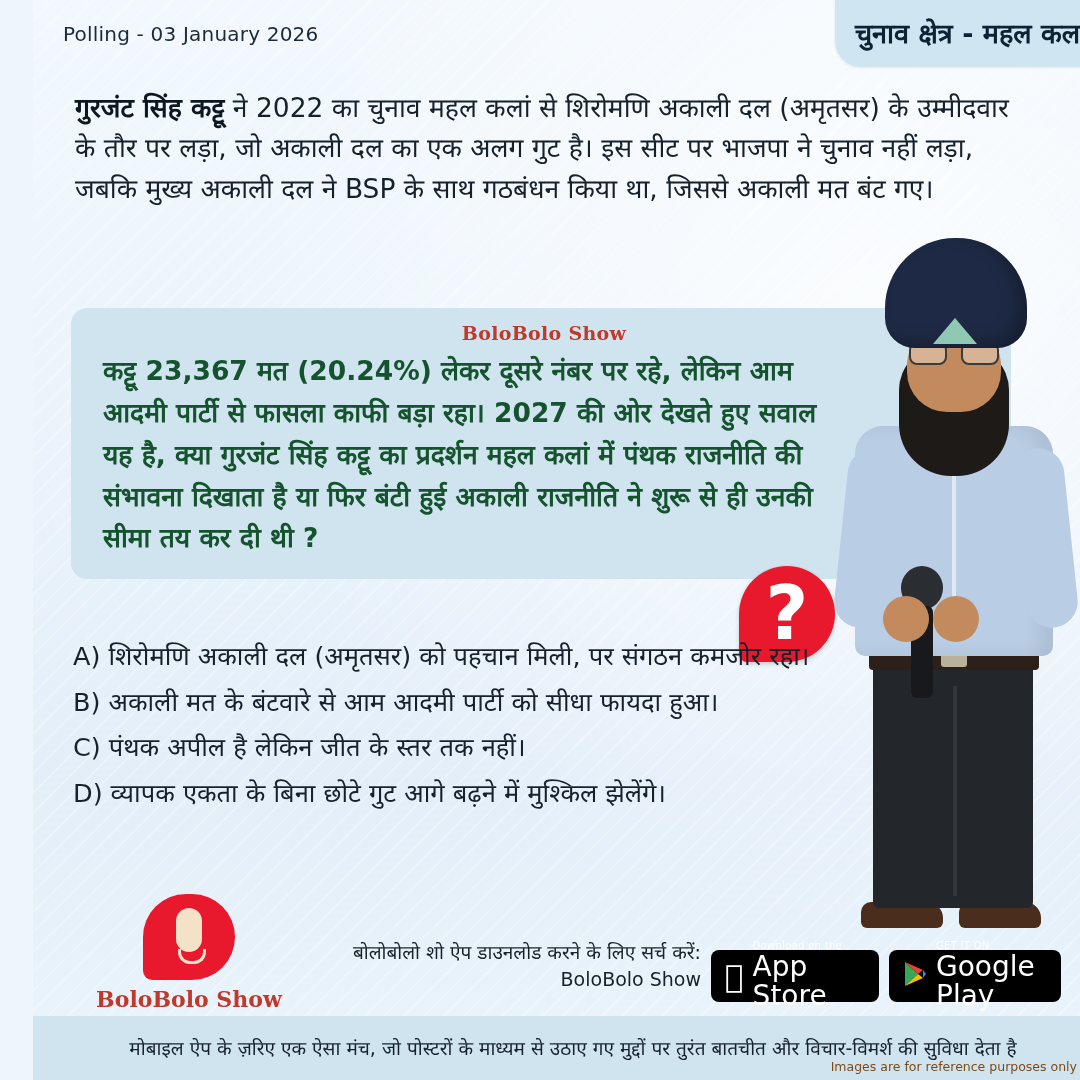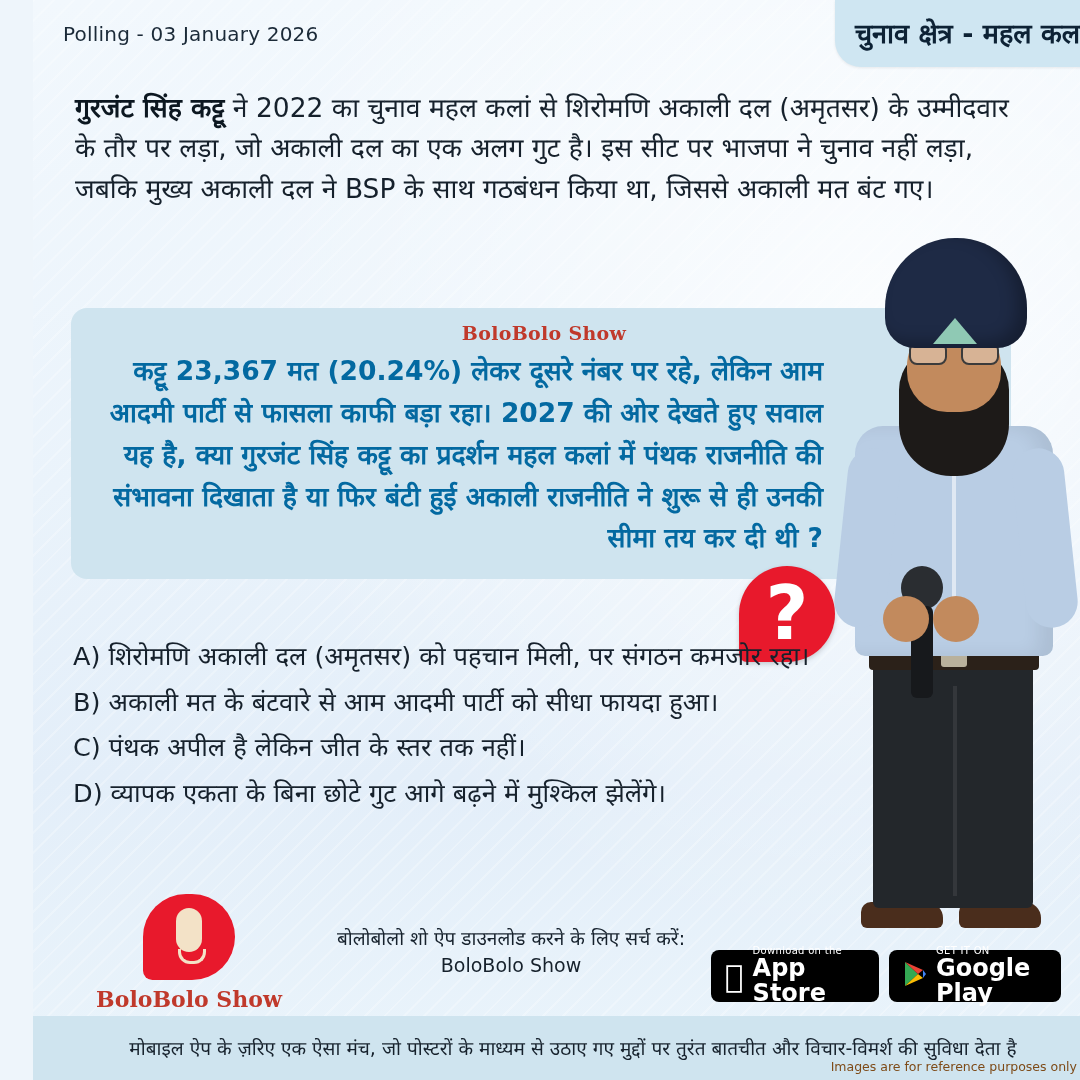--- a/index.html
+++ b/index.html
@@ -87,23 +87,22 @@
     font-size: 19px;
     color: #c0392b;
     letter-spacing: 0.3px;
     margin: 0 0 6px 0;
     font-weight: bold;
   }
   .qbox-text {
     font-size: 26.5px;
     line-height: 1.58;
     font-weight: bold;
-    color: #0369a1;
+    color: #14532d;
     max-width: 720px;
-    text-align: right;
   }
 
   
   .qmark {
     position: absolute;
     top: 566px;
     left: 706px;
     width: 96px;
     height: 96px;
     background: #e8192c;
@@ -369,23 +368,23 @@
   .logo-text {
     font-family: "DejaVu Serif", "Liberation Serif", serif;
     font-size: 22px;
     font-weight: bold;
     color: #c0392b;
     margin-top: 6px;
   }
   .download-note {
     position: absolute;
     left: 288px;
-    bottom: 100px;
+    bottom: 86px;
     width: 380px;
-    text-align: center;
+    text-align: right;
     font-size: 19px;
     line-height: 1.45;
     color: #16212c;
   }
   .store-badge {
     position: absolute;
     bottom: 78px;
     height: 52px;
     background: #000000;
     border-radius: 8px;
@@ -396,21 +395,21 @@
     color: #ffffff;
   }
   .store-badge.apple { left: 678px; width: 168px; }
   .store-badge.google { left: 856px; width: 172px; }
   .badge-icon {
     flex: 0 0 auto;
     margin-right: 9px;
   }
   .badge-lines { line-height: 1.05; }
   .badge-small { font-size: 10px; letter-spacing: 0.3px; display: block; }
-  .badge-big { font-size: 24px; font-weight: bold; display: block; }
+  .badge-big { font-size: 28px; font-weight: normal; display: block; }
   .apple-glyph {
     font-size: 31px;
     line-height: 31px;
   }
   .tagline-bar {
     position: absolute;
     left: 0;
     bottom: 0;
     width: 1080px;
     height: 64px;

